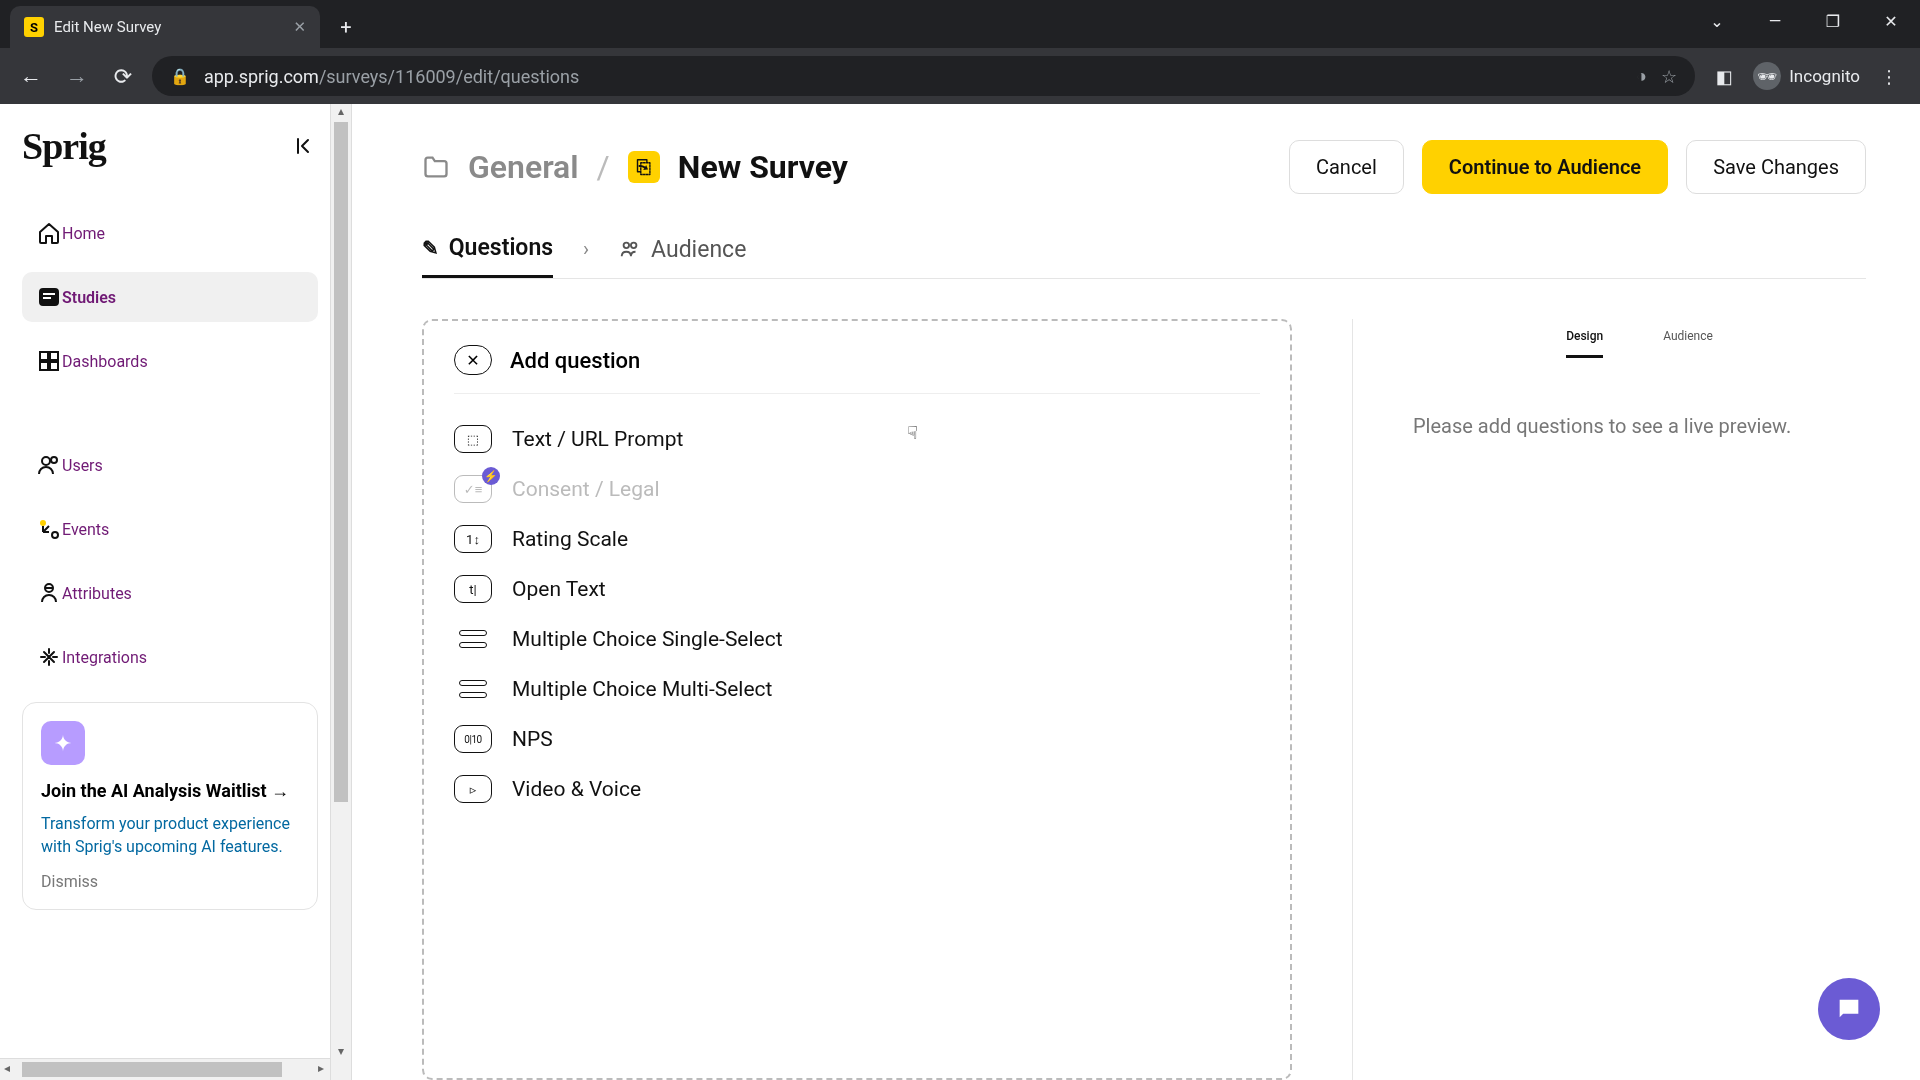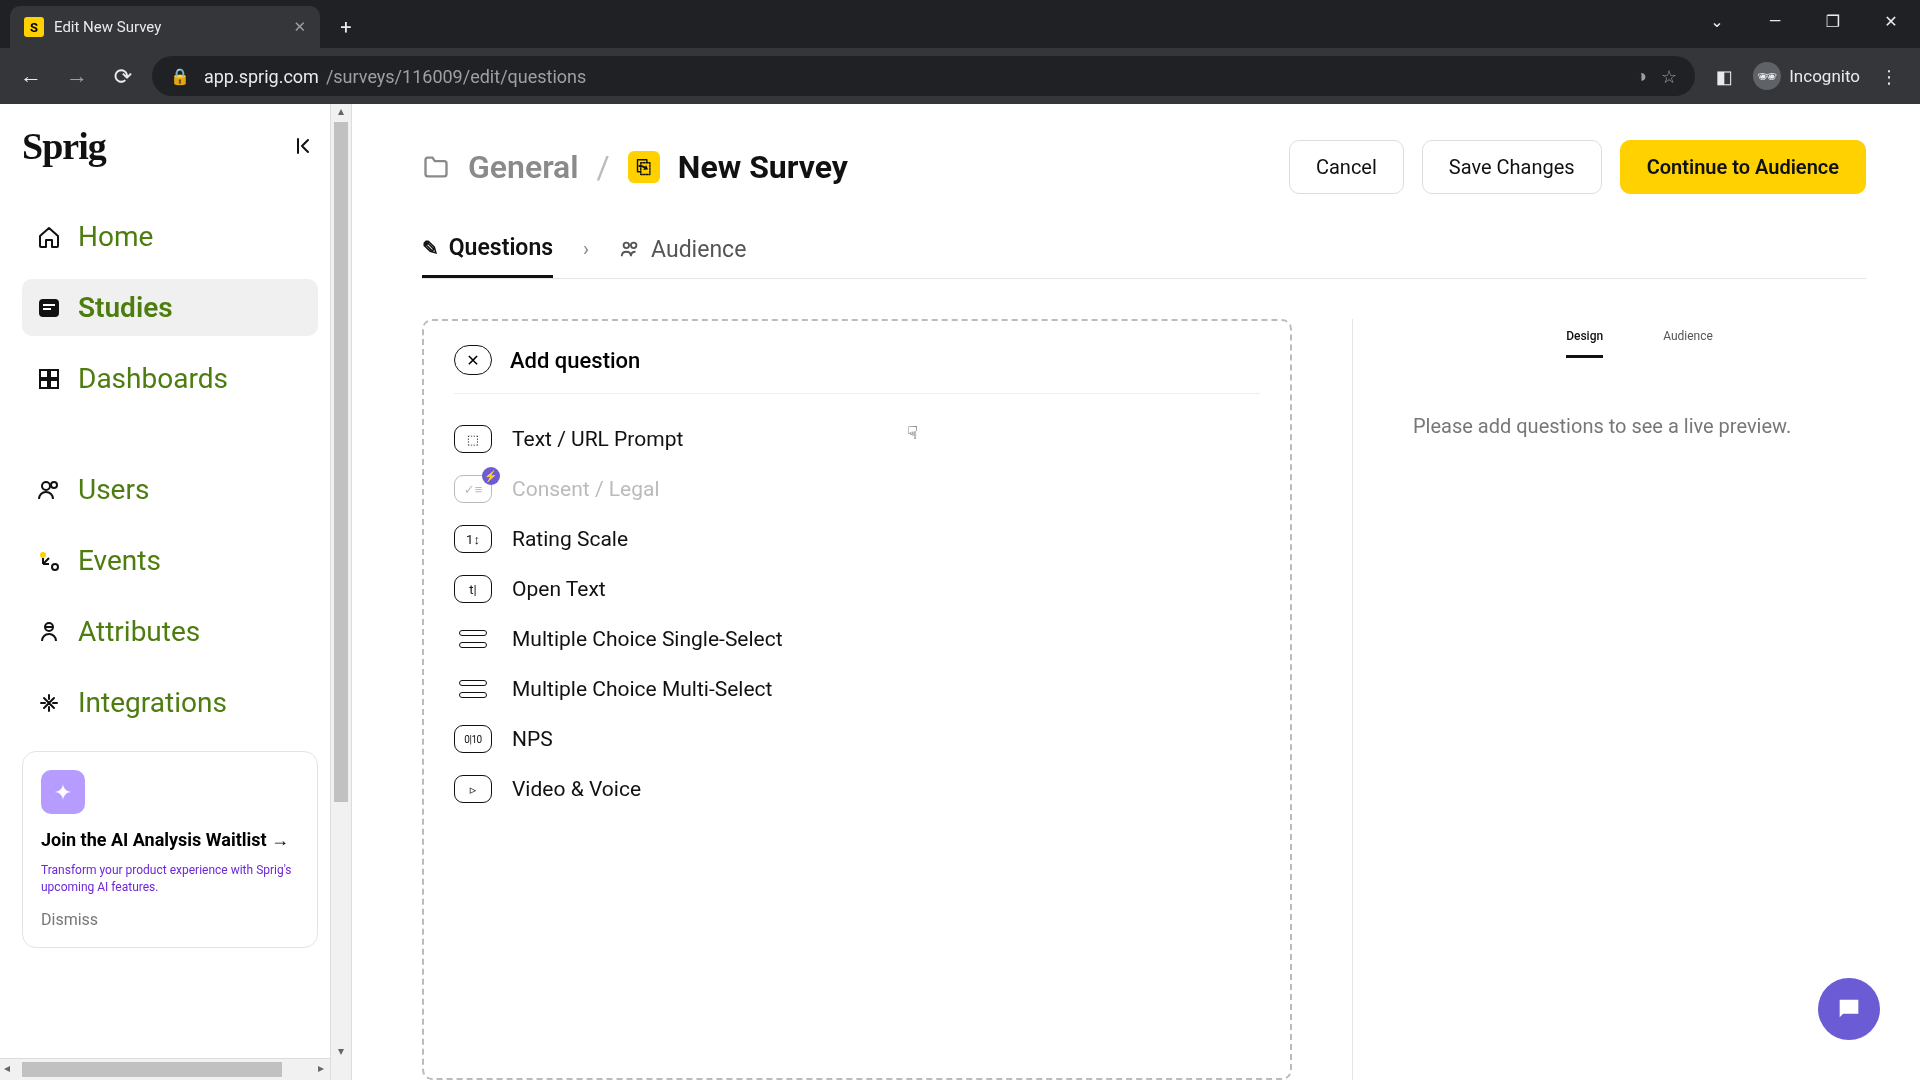--- a/index.html
+++ b/index.html
@@ -14,21 +14,21 @@
 .window-controls { position:absolute; right:0; top:0; display:flex; height:42px; }
 .window-controls span { width:58px; display:flex; align-items:center; justify-content:center; color:#e8eaed; font-size:16px; }
 
 .chrome-toolbar { background:#35363a; height:56px; display:flex; align-items:center; padding:0 14px; gap:12px; }
 .nav-btn { width:34px; height:34px; display:flex; align-items:center; justify-content:center; color:#9aa0a6; font-size:22px; }
 .nav-btn.active { color:#e8eaed; }
 .url-bar { flex:1; background:#202124; border-radius:30px; height:40px; display:flex; align-items:center; padding:0 18px; gap:14px; color:#e8eaed; font-size:18px; }
 .url-bar .lock { color:#9aa0a6; font-size:16px; }
 .url-bar .url-text { flex:1; white-space:nowrap; overflow:hidden; }
 .url-bar .url-text .domain { color:#e8eaed; }
-.url-bar .url-text .path { color:#9aa0a6;margin-left:7px; }
+.url-bar .url-text .path { color:#9aa0a6; }
 .toolbar-icon { width:34px; height:34px; display:flex; align-items:center; justify-content:center; color:#e8eaed; font-size:18px; }
 .incognito-chip { display:flex; align-items:center; gap:8px; color:#e8eaed; font-size:17px; }
 .incognito-chip .glyph { width:28px; height:28px; background:#5f6368; border-radius:50%; display:flex; align-items:center; justify-content:center; font-size:16px; }
 
 
 .viewport { position:absolute; left:0; right:0; top:104px; bottom:0; background:#fff; display:flex; }
 
 
 .vscroll { position:absolute; right:calc(100% - 352px); top:0; width:22px; height:100%; background:#f1f1f1; border-left:1px solid #ddd; border-right:1px solid #ddd; }
 .vscroll::before { content:"▴"; position:absolute; top:0; left:0; right:0; text-align:center; font-size:12px; color:#666; }
@@ -38,29 +38,29 @@
 .hscroll::before { content:"◂"; position:absolute; left:4px; top:2px; font-size:12px; color:#666; }
 .hscroll::after  { content:"▸"; position:absolute; right:6px; top:2px; font-size:12px; color:#666; }
 .hscroll .thumb { position:absolute; top:3px; bottom:3px; left:22px; width:260px; background:#c1c1c1; }
 
 
 .sidebar { width:330px; height:100%; padding:20px 12px 0 22px; overflow:hidden; position:relative; background:#fff; }
 .brand-row { display:flex; align-items:center; justify-content:space-between; margin-bottom:40px; padding-right:4px; }
 .brand { font-size:38px; font-weight:700; letter-spacing:-1px; color:#111; font-family:Georgia,serif; }
 .collapse-btn { font-size:20px; color:#111; }
 
-.nav-item { display:flex; align-items:center; gap:16px; padding:12px 14px; font-size:28px; color:#4d7c0f; border-radius:10px; margin-bottom:14px; cursor:default; }
+.nav-item { display:flex; align-items:center; gap:0; padding:12px 14px; font-size:16px; color:#701a75; border-radius:10px; margin-bottom:14px; cursor:default; }
 .nav-item.active { background:#f0f0f0; font-weight:600; }
 .nav-item .icon { width:26px; height:26px; display:flex; align-items:center; justify-content:center; }
 .nav-group-gap { height:40px; }
 
 .ai-card { border:1px solid #e3e3e3; border-radius:14px; padding:18px; margin-top:20px; }
 .ai-card .spark { width:44px; height:44px; background:#b79cff; border-radius:10px; display:flex; align-items:center; justify-content:center; margin-bottom:14px; font-size:22px; color:#fff; }
 .ai-card .title { font-weight:700; font-size:18px; line-height:1.35; margin-bottom:10px; }
-.ai-card .body { font-size:12px; color:#6d28d9; line-height:1.4; margin-bottom:14px; }
+.ai-card .body { font-size:16px; color:#0369a1; line-height:1.4; margin-bottom:14px; }
 .ai-card .dismiss { font-size:16px; color:#777; }
 
 
 .main { flex:1; padding:36px 54px 0 70px; display:flex; flex-direction:column; position:relative; margin-left:22px; }
 
 .header-row { display:flex; align-items:center; gap:18px; margin-bottom:40px; }
 .breadcrumb { display:flex; align-items:center; gap:18px; font-size:32px; font-weight:600; color:#8a8a8a; }
 .breadcrumb .folder-icon { font-size:26px; }
 .breadcrumb .sep { color:#bbb; font-weight:400; }
 .breadcrumb .page-icon { width:32px; height:32px; background:#FFD100; border-radius:6px; display:flex; align-items:center; justify-content:center; font-size:18px; color:#111; }
@@ -252,22 +252,22 @@
               <path d="M3 6a2 2 0 0 1 2-2h4l2 3h8a2 2 0 0 1 2 2v9a2 2 0 0 1-2 2H5a2 2 0 0 1-2-2z" stroke="#8a8a8a" stroke-width="2" fill="none"></path>
             </svg>
         </span>
         <span>General</span>
         <span class="sep">/</span>
         <span class="page-icon">⎘</span>
         <span class="current">New Survey</span>
       </div>
       <div class="header-actions">
         <div class="btn">Cancel</div>
+        <div class="btn primary">Continue to Audience</div>
         <div class="btn">Save Changes</div>
-        <div class="btn primary">Continue to Audience</div>
       </div>
     </div>
 
     <div class="tabs">
       <div class="tab-step active">
         <span class="icon">✎</span>
         <span>Questions</span>
       </div>
       <div class="tab-arrow">›</div>
       <div class="tab-step" style="font-weight:400;color:#555">

